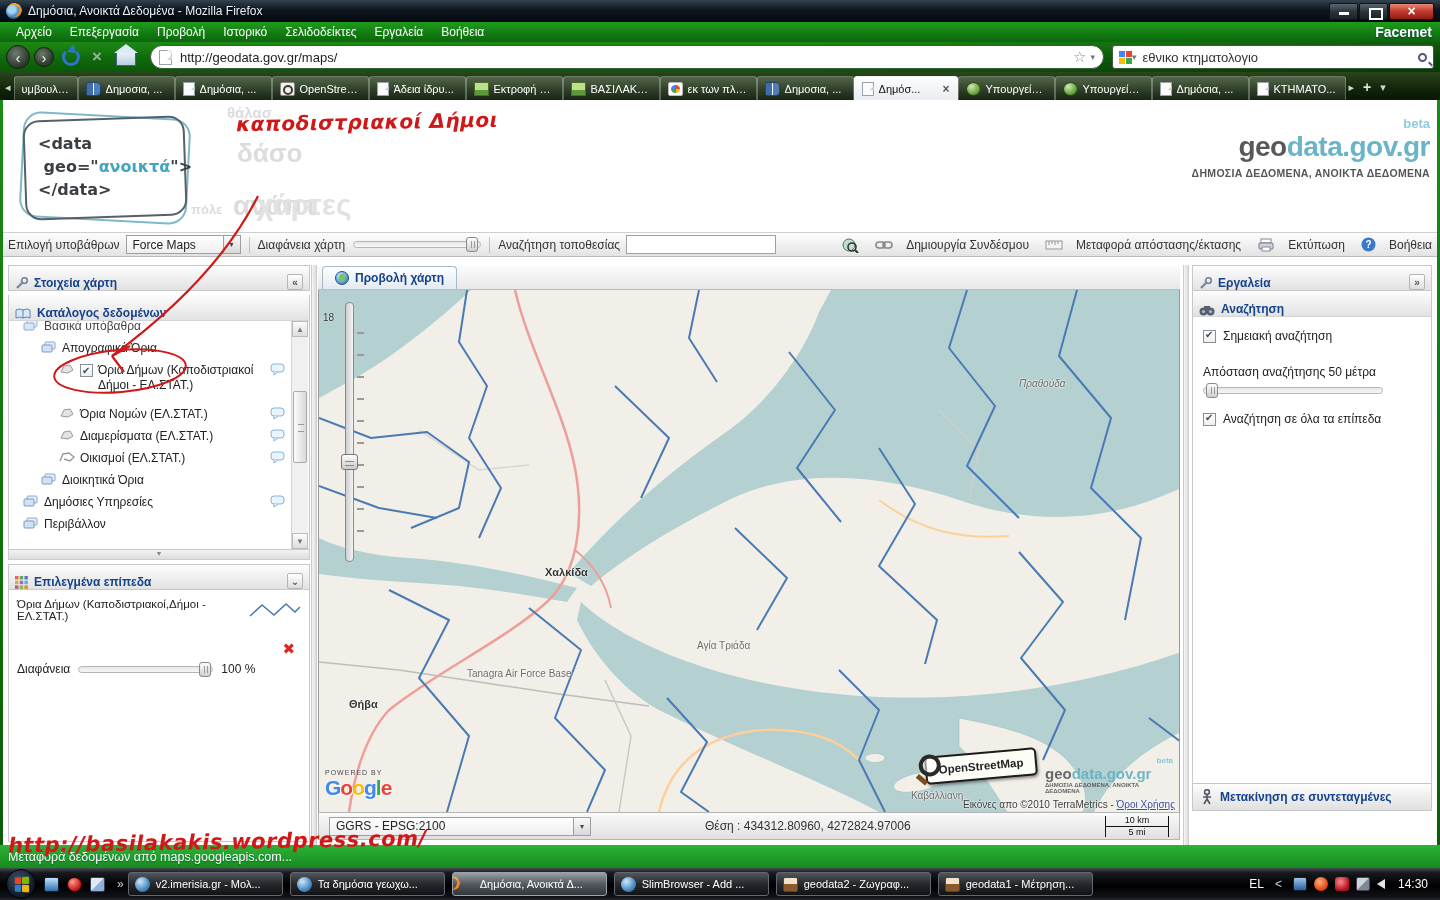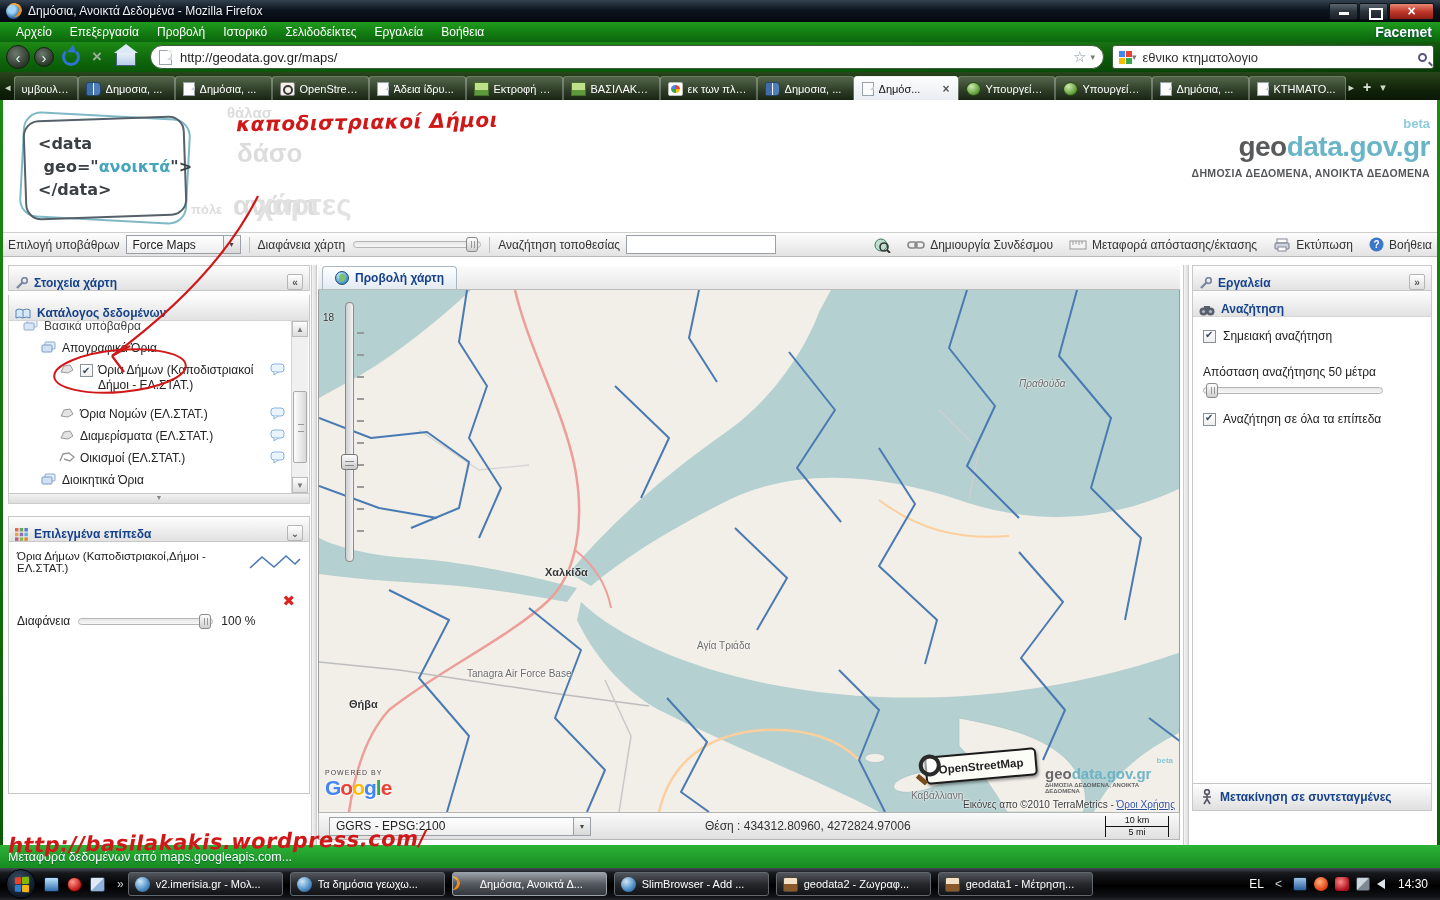--- a/index.html
+++ b/index.html
@@ -84,29 +84,29 @@
   .map-toolbar{position:absolute;left:0;top:132px;width:1440px;height:25px;background:linear-gradient(180deg,#fdfdfd,#e3e3e3);border-top:1px solid #cfcfcf;border-bottom:1px solid #bcbcbc;display:flex;align-items:center;font-size:12px;color:#333;padding:0 8px}
   .sep{width:1px;height:16px;background:#c2c2c2;margin:0 8px}
   .selbox{height:19px;background:linear-gradient(180deg,#fff,#eee);border:1px solid #9aa0a6;display:flex;align-items:center;font-size:12px;color:#222}
   .selbox .sv{padding:0 6px;min-width:96px}
   .selbox .sa{width:17px;align-self:stretch;border-left:1px solid #9aa0a6;background:linear-gradient(180deg,#fafafa,#d8d8d8);display:flex;align-items:center;justify-content:center;font-size:8px;color:#444}
   .slider{position:relative;height:7px;border:1px solid #b5b5b5;border-radius:4px;background:linear-gradient(180deg,#e6e6e6,#f7f7f7)}
   .sthumb{position:absolute;top:-5px;width:12px;height:15px;background:linear-gradient(180deg,#fdfdfd,#cfcfcf);border:1px solid #8a8a8a;border-radius:3px}
   .sthumb::after{content:"";position:absolute;left:4px;top:3px;width:2px;height:7px;border-left:1px solid #999;border-right:1px solid #999}
   .tb-input{height:19px;width:150px;border:1px solid #9aa0a6;background:#fff;font-family:inherit;font-size:12px;padding:0 4px}
   .tb-actions{margin-left:auto;display:flex;align-items:center;gap:16px;font-size:12px;color:#333}
-  .tb-act{display:flex;align-items:center;gap:5px}
+  .tb-act{display:flex;align-items:center;gap:13px}
 
   
   .panel-hdr{height:26px;background:linear-gradient(180deg,#fdfdfd,#e2e2e2);border:1px solid #c8c8c8;display:flex;align-items:flex-end;gap:6px;padding:0 6px;font-size:12px;font-weight:bold;color:#15428b}
   .tool-btn{margin-left:auto;width:16px;height:16px;border:1px solid #b5b5b5;border-radius:2px;background:linear-gradient(180deg,#fff,#ddd);color:#555;font-size:10px;display:flex;align-items:center;justify-content:center}
   .subpanel{background:#fff;border:1px solid #c8c8c8;border-top:none}
 
   .left-panel{position:absolute;left:8px;top:165px;width:302px;height:580px}
-  .cat-body{position:relative;height:172px;overflow:hidden;font-size:12px;color:#222}
+  .cat-body{position:relative;height:228px;overflow:hidden;font-size:12px;color:#222}
   .trow{display:flex;align-items:flex-start;gap:5px;padding:4px 24px 3px 0;line-height:15px}
   .ind1{padding-left:14px}.ind2{padding-left:32px}.ind3{padding-left:50px}
   .trow .bub{margin-left:auto}
   .clip0{margin-top:-6px;opacity:.85}
   .cb{width:13px;height:13px;border:1px solid #8a9097;background:linear-gradient(180deg,#fff,#eee);position:relative;flex:0 0 auto;margin-top:1px}
   .cb::after{content:"✔";position:absolute;left:1px;top:-2px;font-size:10px;color:#3a4a5a}
   .sbar{position:absolute;right:1px;top:0;bottom:0;width:17px;background:#f0f0f0;border-left:1px solid #d5d5d5}
   .sbar .up,.sbar .dn{position:absolute;left:0;width:16px;height:16px;background:linear-gradient(180deg,#fdfdfd,#ddd);border:1px solid #bbb;color:#777;font-size:8px;text-align:center;line-height:15px}
   .sbar .up{top:0}.sbar .dn{bottom:0}
   .sbar .th{position:absolute;left:1px;top:70px;width:14px;height:72px;background:linear-gradient(90deg,#fdfdfd,#d8d8d8);border:1px solid #aaa;border-radius:2px}
@@ -528,21 +528,21 @@
           <span>Περιβάλλον</span>
         </div>
         <div class="sbar">
           <span class="up">▲</span>
           <span class="th"></span>
           <span class="dn">▼</span>
         </div>
       </div>
     </div>
     <div class="vsplit">▼</div>
-    <div class="panel-hdr" style="margin-top:12px">
+    <div class="panel-hdr" style="margin-top:4px">
       <span class="ic">
           <svg width="13" height="13">
             <rect x="0" y="0" width="3.5" height="3.5" fill="#e06a5a"></rect>
             <rect x="4.7" y="0" width="3.5" height="3.5" fill="#68a85c"></rect>
             <rect x="9.4" y="0" width="3.5" height="3.5" fill="#5a7ac8"></rect>
             <rect x="0" y="4.7" width="3.5" height="3.5" fill="#e0a84a"></rect>
             <rect x="4.7" y="4.7" width="3.5" height="3.5" fill="#9a6ac0"></rect>
             <rect x="9.4" y="4.7" width="3.5" height="3.5" fill="#58b8c8"></rect>
             <rect x="0" y="9.4" width="3.5" height="3.5" fill="#c05a8a"></rect>
             <rect x="4.7" y="9.4" width="3.5" height="3.5" fill="#8ab84a"></rect>

